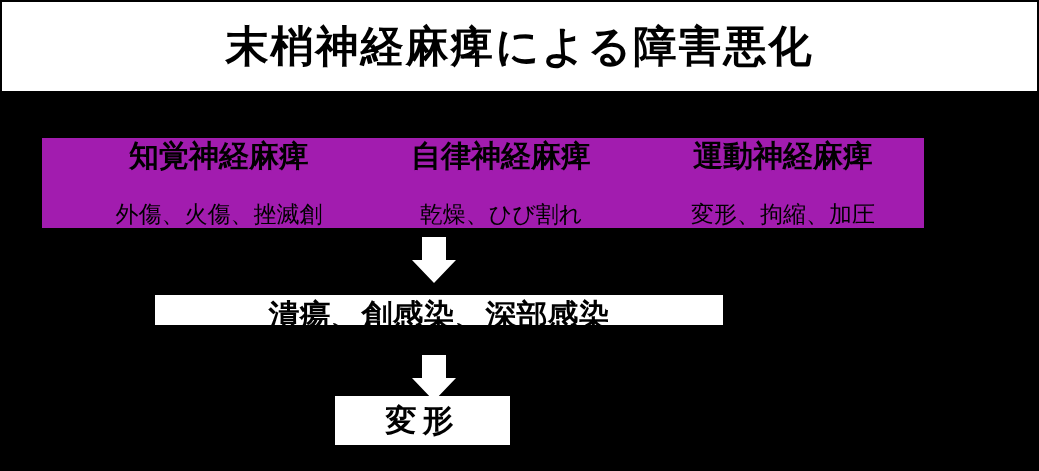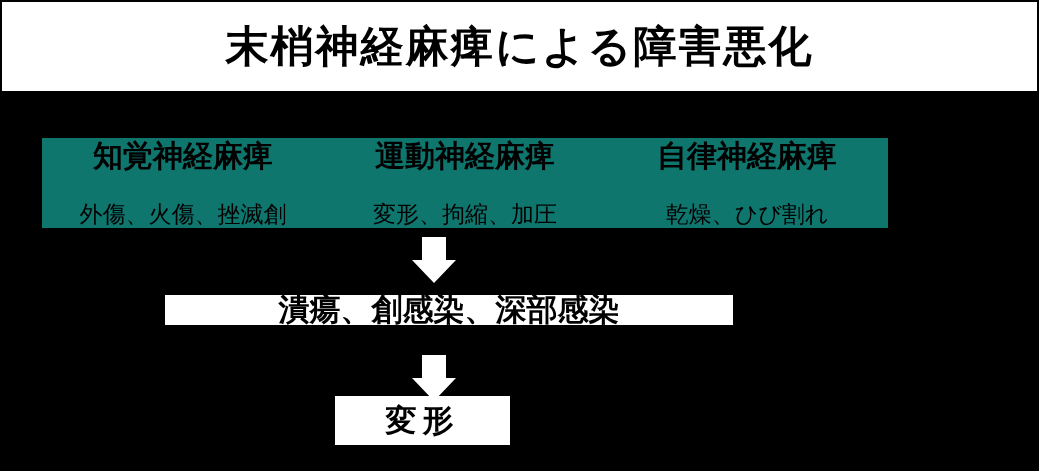--- a/index.html
+++ b/index.html
@@ -32,23 +32,24 @@
     color: #000000;
     letter-spacing: 2px;
     white-space: nowrap;
   }
   .causes-strip {
     position: absolute;
     left: 42px;
     top: 138px;
     width: 846px;
     height: 90px;
-    background: #0f766e;
+    background: #a21caf;
     display: flex;
     flex-direction: row;
+    padding-left: 36px;
   }
   .cause-col {
     flex: 1 1 0;
     display: flex;
     flex-direction: column;
     align-items: center;
     justify-content: center;
     gap: 7px;
     color: #000000;
   }
@@ -67,27 +68,27 @@
   }
   .down-arrow {
     position: absolute;
     width: 44px;
     height: 46px;
   }
   .arrow-1 { left: 412px; top: 237px; }
   .arrow-2 { left: 412px; top: 355px; }
   .mid-box {
     position: absolute;
-    left: 165px;
+    left: 155px;
     top: 295px;
     width: 568px;
     height: 30px;
     background: #ffffff;
     display: flex;
-    align-items: center;
+    align-items: flex-start;
     justify-content: center;
   }
   .mid-box-text {
     font-size: 31px;
     font-weight: 700;
     color: #000000;
     white-space: nowrap;
   }
   .bottom-box {
     position: absolute;
@@ -116,26 +117,26 @@
   <div class="title-bar">
     <div class="title-text">末梢神経麻痺による障害悪化</div>
   </div>
 
   <div class="causes-strip">
     <div class="cause-col">
       <div class="cause-heading">知覚神経麻痺</div>
       <div class="cause-detail">外傷、火傷、挫滅創</div>
     </div>
     <div class="cause-col">
+      <div class="cause-heading">自律神経麻痺</div>
+      <div class="cause-detail">乾燥、ひび割れ</div>
+    </div>
+    <div class="cause-col">
       <div class="cause-heading">運動神経麻痺</div>
       <div class="cause-detail">変形、拘縮、加圧</div>
-    </div>
-    <div class="cause-col">
-      <div class="cause-heading">自律神経麻痺</div>
-      <div class="cause-detail">乾燥、ひび割れ</div>
     </div>
   </div>
 
   <svg class="down-arrow arrow-1" viewBox="0 0 44 46" xmlns="http://www.w3.org/2000/svg">
     <polygon points="10,0 34,0 34,23 44,23 22,46 0,23 10,23" fill="#ffffff"></polygon>
   </svg>
 
   <div class="mid-box">
     <div class="mid-box-text">潰瘍、創感染、深部感染</div>
   </div>

